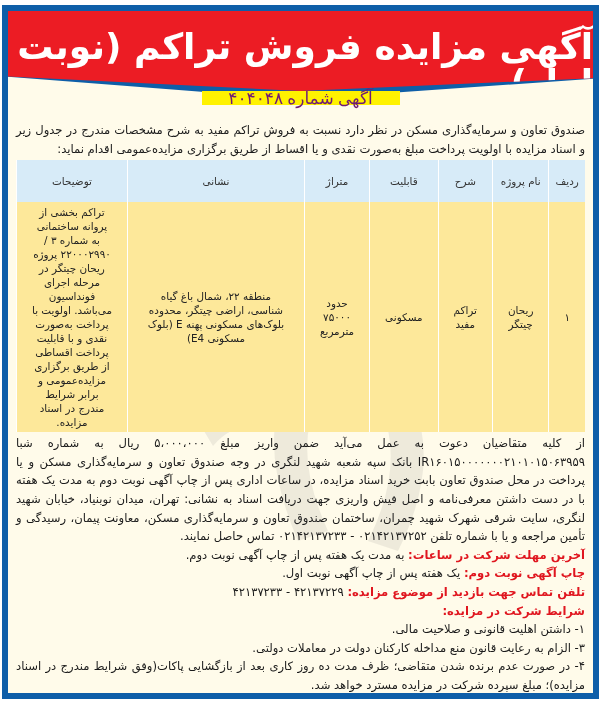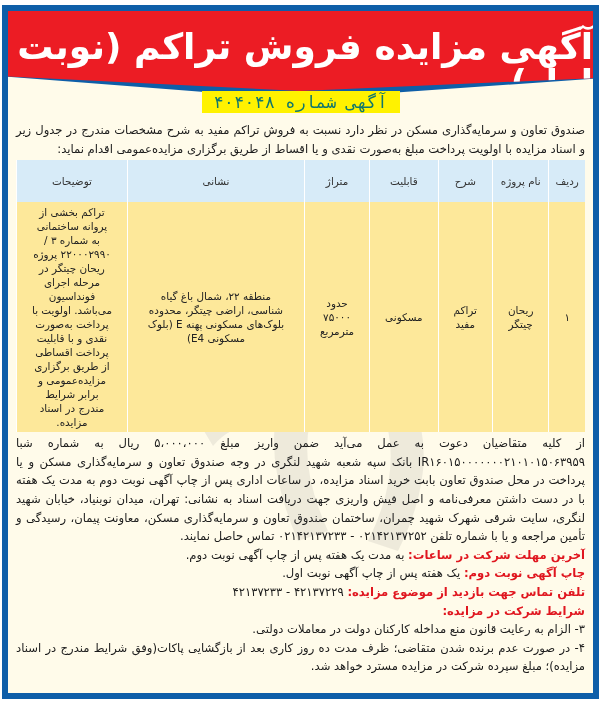--- a/index.html
+++ b/index.html
@@ -23,23 +23,23 @@
       background: #ec1c24;
       clip-path: polygon(0 0, 100% 0, 100% 84%, 50% 100%, 0 82%);
       display: flex; align-items: flex-start; justify-content: center;
     }
     .banner-title {
       color: #ffffff; font-weight: bold; font-size: 36px; line-height: 1;
       margin-top: 18px; font-family: "DejaVu Sans", sans-serif; letter-spacing: 0;
     }
     .badge {
       position: absolute; top: 80px; left: 50%; transform: translateX(-50%);
-      background: #fff200; width: 198px; height: 22px;
+      background: #fff200; width: 198px; height: 14px;
       display: flex; align-items: center; justify-content: center;
-      font-size: 17px; color: #0f766e; font-family: Liberation Mono, monospace;
+      font-size: 17px; color: #701a75; font-family: Liberation Serif, serif;
     }
     .watermark {
       position: absolute; left: 170px; top: 270px; width: 300px; height: 300px;
       opacity: 0.12; pointer-events: none;
     }
     .content {
       position: absolute; left: 8px; right: 8px; top: 110px;
       font-size: 11.6px; line-height: 18.6px; color: #1b1b1b;
       text-align: justify;
     }
@@ -121,18 +121,19 @@
         <span class="red">چاپ آگهی نوبت دوم:</span>
         <span>یک هفته پس از چاپ آگهی نوبت اول.</span>
       </p>
 
       <p class="para">
         <span class="red">تلفن تماس جهت بازدید از موضوع مزایده:</span>
         <span>۴۲۱۳۷۲۲۹ - ۴۲۱۳۷۲۳۳</span>
       </p>
 
       <p class="sec-title">شرایط شرکت در مزایده:</p>
+      <p class="line">۱- داشتن اهلیت قانونی و صلاحیت مالی.</p>
       <p class="line">۳- الزام به رعایت قانون منع مداخله کارکنان دولت در معاملات دولتی.</p>
       <p class="line">۴- در صورت عدم برنده شدن متقاضی؛ ظرف مدت ده روز کاری بعد از بازگشایی پاکات(وفق شرایط مندرج در اسناد مزایده)؛ مبلغ سپرده شرکت در مزایده مسترد خواهد شد.</p>
     </div>
 
   </div>
 </div>
 
 </body></html>

